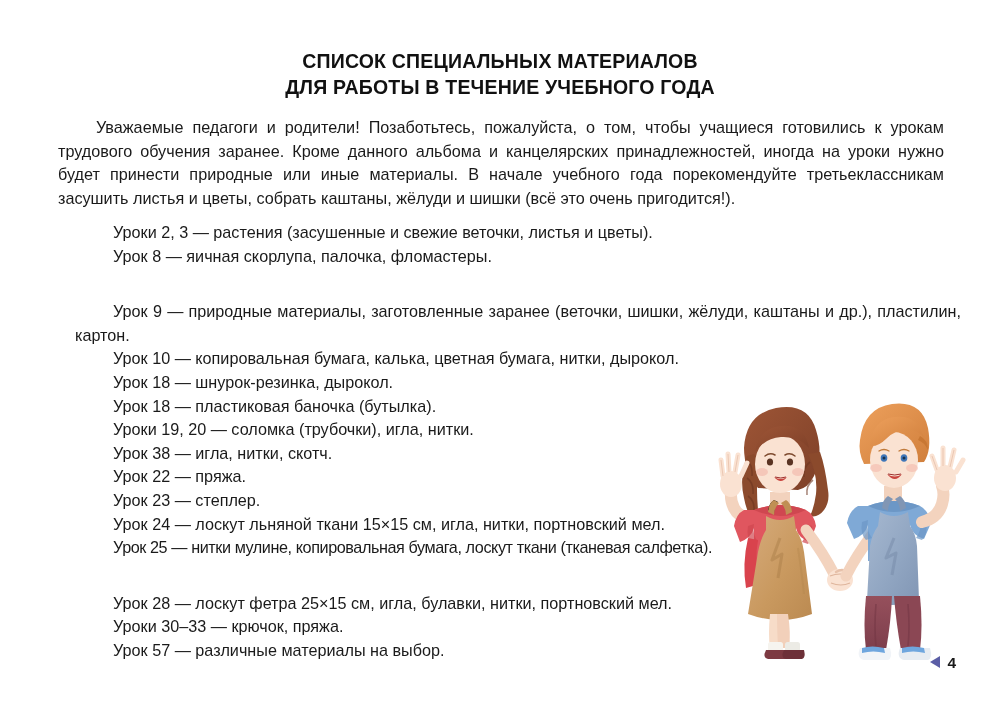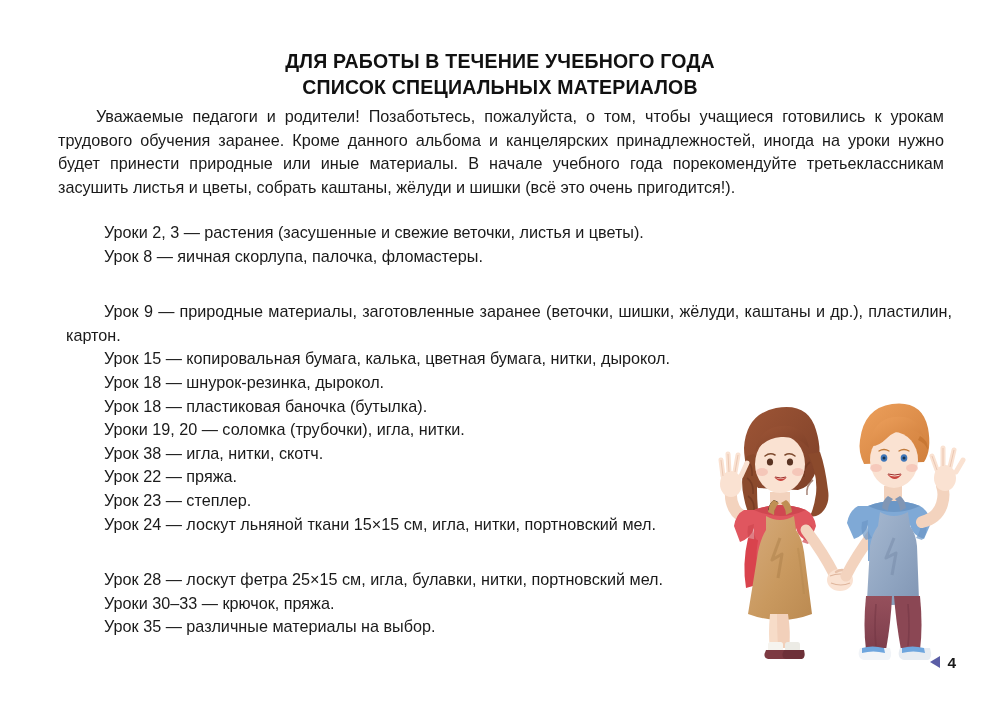--- a/index.html
+++ b/index.html
@@ -37,41 +37,41 @@
     letter-spacing: 0.2px;
     line-height: 26px;
     color: #111111;
     white-space: nowrap;
   }
 
   
   .body-col {
     position: absolute;
     left: 58px;
-    top: 105px;
+    top: 116px;
     width: 886px;
   }
 
   .para {
     font-size: 16.2px;
     line-height: 23.6px;
     text-align: justify;
     text-justify: inter-word;
     margin: 0;
     color: #1a1a1a;
     hyphens: none;
   }
   .para.intro {
     text-indent: 38px;
   }
 
   
   .list-col {
     position: absolute;
-    left: 66px;
+    left: 75px;
     top: 221px;
     width: 886px;
   }
   .item {
     font-size: 16.2px;
     line-height: 23.6px;
     margin: 0;
     text-indent: 38px;
     text-align: left;
     color: #1a1a1a;
@@ -122,43 +122,44 @@
     color: #1a1a1a;
     line-height: 1;
   }
 </style>
 </head>
 <body>
 
 <div class="page">
 
   <div class="title-block">
+    <div class="title-line">СПИСОК СПЕЦИАЛЬНЫХ МАТЕРИАЛОВ</div>
     <div class="title-line">ДЛЯ РАБОТЫ В ТЕЧЕНИЕ УЧЕБНОГО ГОДА</div>
-    <div class="title-line">СПИСОК СПЕЦИАЛЬНЫХ МАТЕРИАЛОВ</div>
   </div>
 
   <div class="body-col">
     <p class="para intro">Уважаемые педагоги и родители! Позаботьтесь, пожалуйста, о том, чтобы учащиеся готовились к урокам трудового обучения заранее. Кроме данного альбома и канцелярских принадлежностей, иногда на уроки нужно будет принести природные или иные материалы. В начале учебного года порекомендуйте третьеклассникам засушить листья и цветы, собрать каштаны, жёлуди и шишки (всё это очень пригодится!).</p>
   </div>
 
   <div class="list-col">
     <p class="item">Уроки 2, 3 — растения (засушенные и свежие веточки, листья и цветы).</p>
     <p class="item">Урок 8 — яичная скорлупа, палочка, фломастеры.</p>
     <p class="item justify">Урок 9 — природные материалы, заготовленные заранее (веточки, шишки, жёлуди, каштаны и др.), пластилин, картон.</p>
-    <p class="item">Урок 15 — копировальная бумага, калька, цветная бумага, нитки, дырокол.</p>
+    <p class="item">Урок 10 — копировальная бумага, калька, цветная бумага, нитки, дырокол.</p>
     <p class="item">Урок 18 — шнурок-резинка, дырокол.</p>
     <p class="item">Урок 18 — пластиковая баночка (бутылка).</p>
     <p class="item">Уроки 19, 20 — соломка (трубочки), игла, нитки.</p>
     <p class="item">Урок 38 — игла, нитки, скотч.</p>
     <p class="item">Урок 22 — пряжа.</p>
     <p class="item">Урок 23 — степлер.</p>
     <p class="item">Урок 24 — лоскут льняной ткани 15×15 см, игла, нитки, портновский мел.</p>
+    <p class="item condensed narrow">Урок 25 — нитки мулине, копировальная бумага, лоскут ткани (тканевая салфетка).</p>
     <p class="item justify narrow-2">Урок 28 — лоскут фетра 25×15 см, игла, булавки, нитки, портновский мел.</p>
     <p class="item">Уроки 30–33 — крючок, пряжа.</p>
-    <p class="item">Урок 35 — различные материалы на выбор.</p>
+    <p class="item">Урок 57 — различные материалы на выбор.</p>
   </div>
 
   <svg class="illustration" viewBox="0 0 256 262" aria-hidden="true">
     <defs>
       <linearGradient id="pinaforeG" x1="0" y1="0" x2="1" y2="1">
         <stop offset="0%" stop-color="#d6ab7c"></stop>
         <stop offset="55%" stop-color="#c9995f"></stop>
         <stop offset="100%" stop-color="#bb8a51"></stop>
       </linearGradient>
       <linearGradient id="apronG" x1="0" y1="0" x2="1" y2="1">

